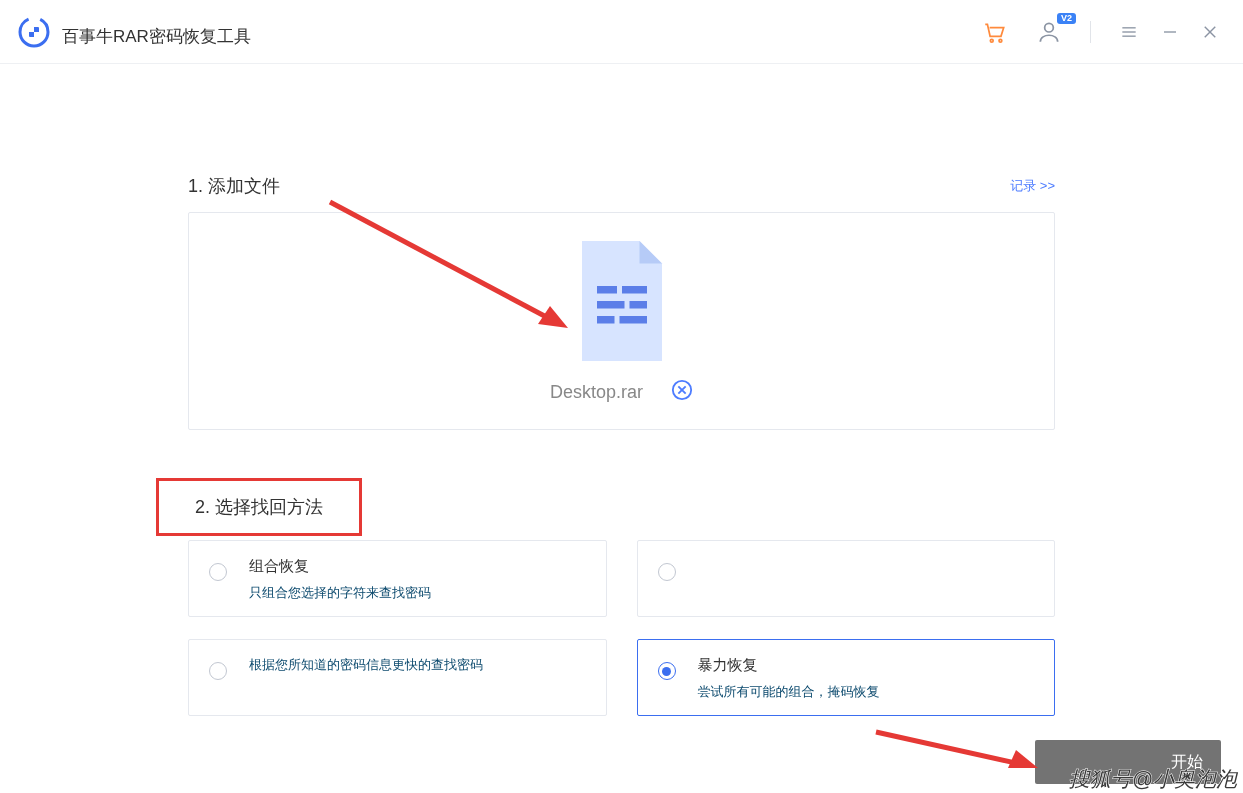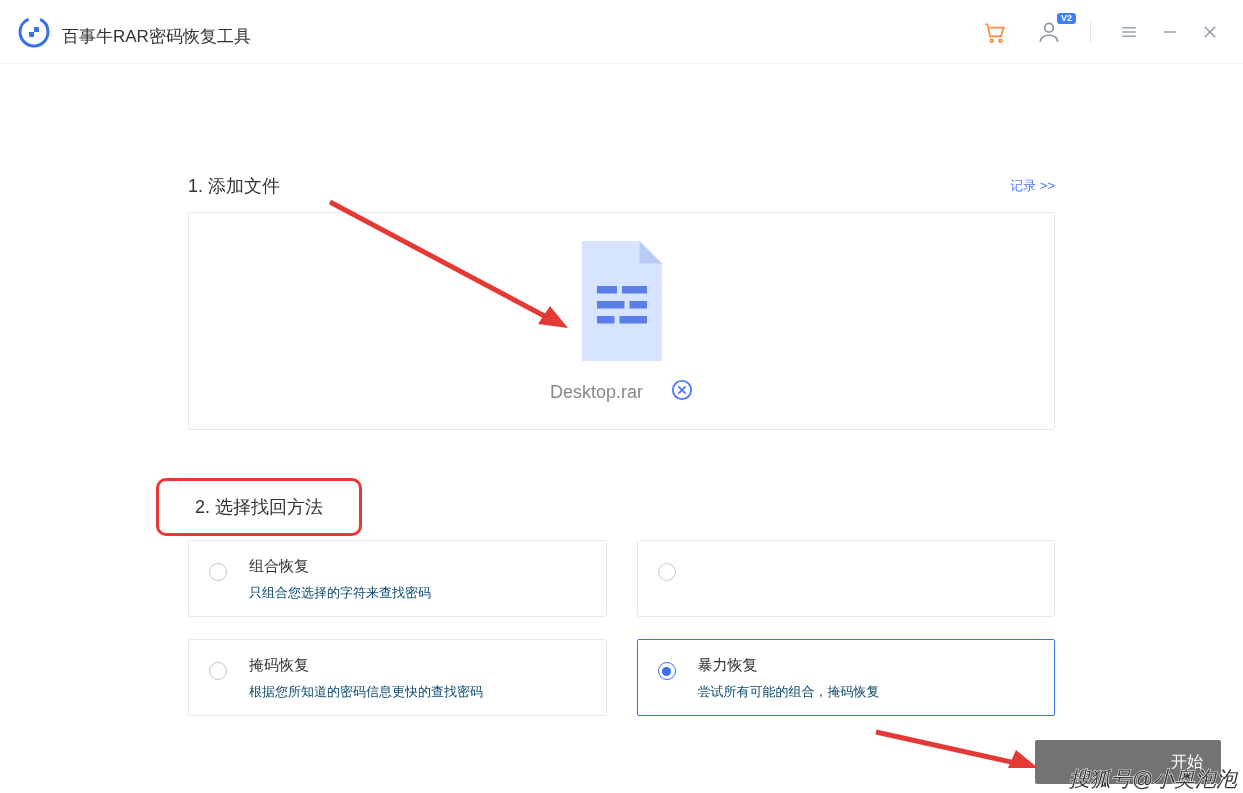--- a/index.html
+++ b/index.html
@@ -114,21 +114,21 @@
     .remove-file { cursor: pointer; }
 
     .section2-head {
       margin: 48px 0 0 60px;
       width: 206px;
       height: 58px;
       display: flex;
       align-items: center;
       justify-content: center;
       border: 3px solid #e53935;
-      border-radius: 10px;
+      border-radius: 0;
     }
     .section2-head .section-title {
       font-size: 18px;
     }
 
     .methods {
       display: grid;
       grid-template-columns: 1fr 1fr;
       gap: 22px 30px;
       margin: 4px 92px 0 92px;
@@ -294,21 +294,20 @@
         <span class="method-title">组合恢复</span>
         <span class="method-desc">只组合您选择的字符来查找密码</span>
       </div>
     </div>
     <div class="method-card">
       <div class="radio"></div>
     </div>
     <div class="method-card">
       <div class="radio"></div>
       <div class="method-texts">
-        <span class="method-title">掩码恢复</span>
         <span class="method-desc">根据您所知道的密码信息更快的查找密码</span>
       </div>
     </div>
     <div class="method-card selected">
       <div class="radio checked"></div>
       <div class="method-texts">
         <span class="method-title">暴力恢复</span>
         <span class="method-desc">尝试所有可能的组合，掩码恢复</span>
       </div>
     </div>

